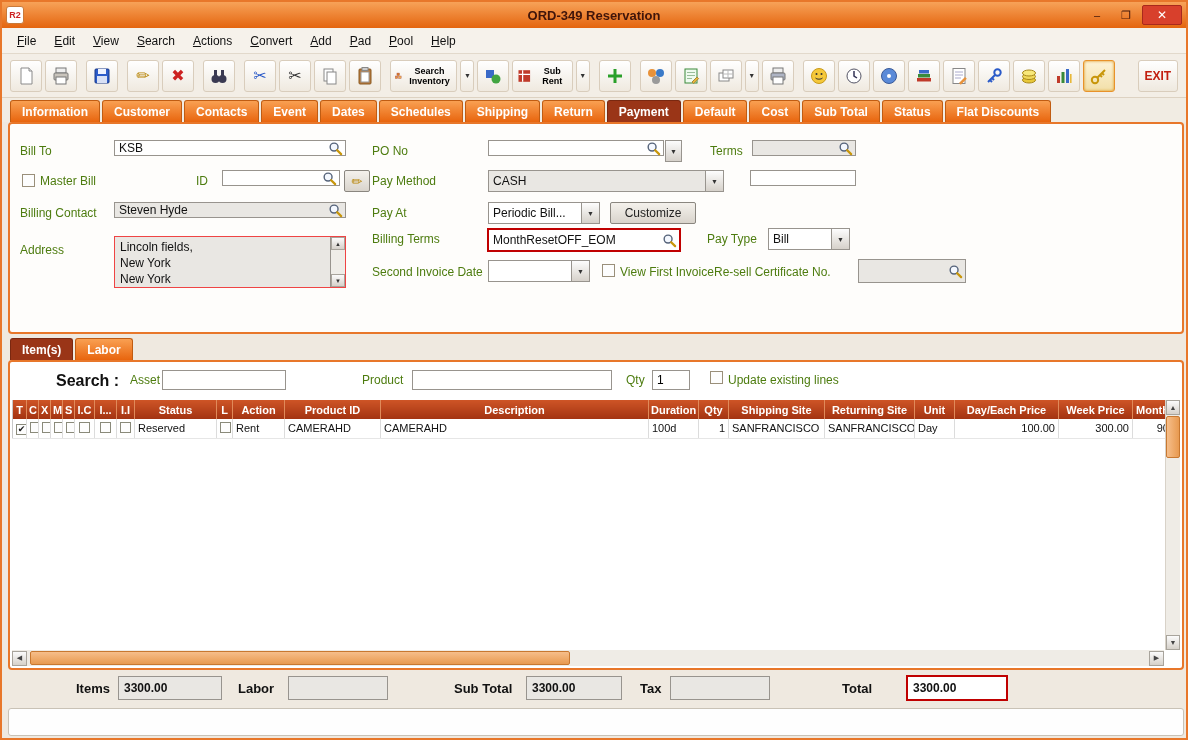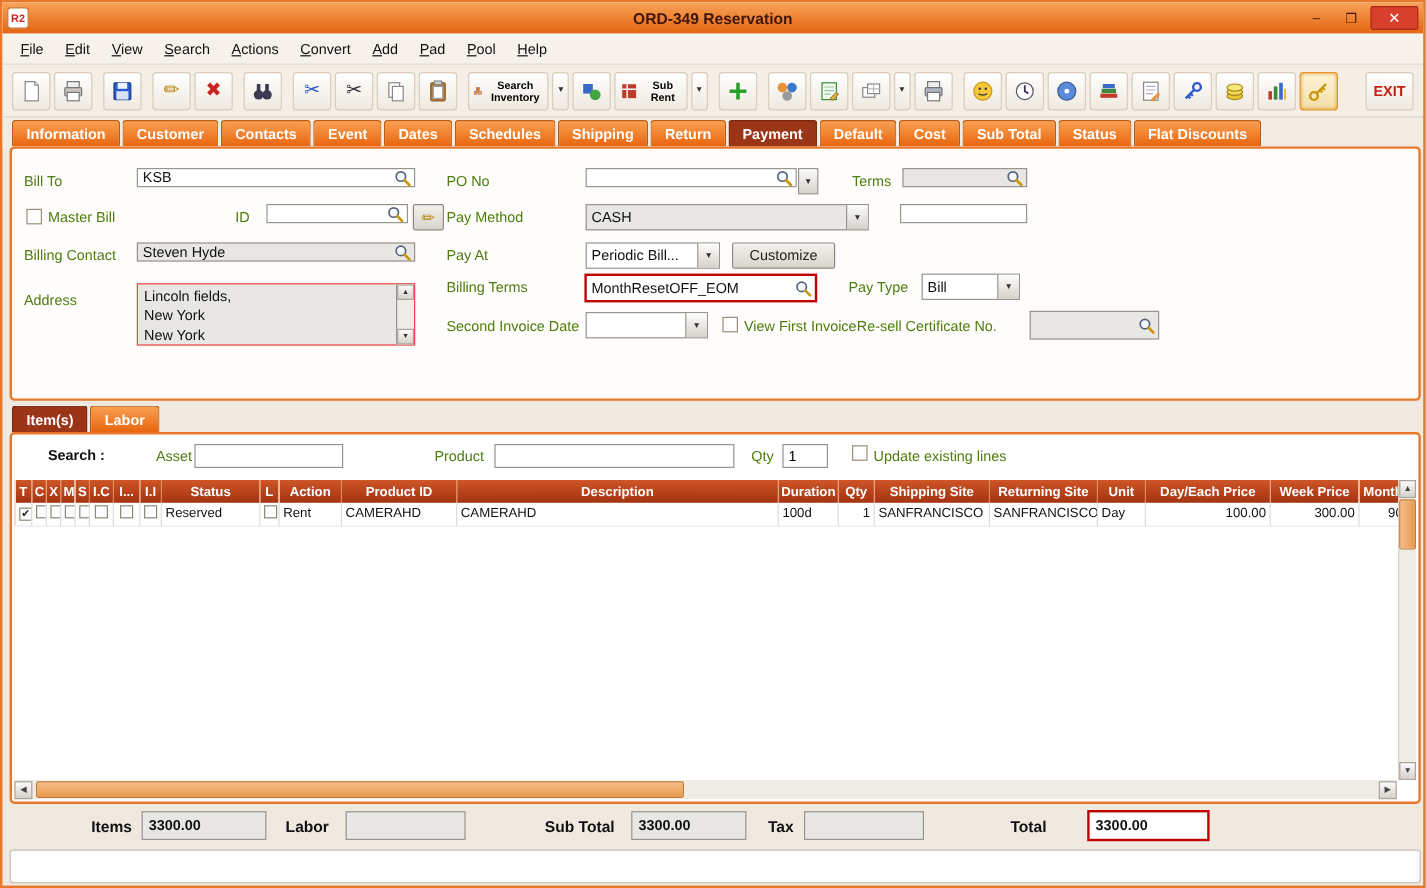--- a/index.html
+++ b/index.html
@@ -469,21 +469,21 @@
         </button>
     </div>
   </div>
 
   <div class="subtabbar">
     <div class="tab active">Item(s)</div>
     <div class="tab">Labor</div>
   </div>
 
   <div class="items">
-    <span class="blbl" style="left:30px;top:10px;font-size:12px">Search :</span>
+    <span class="blbl" style="left:46px;top:10px;font-size:16px">Search :</span>
     <span class="lbl" style="left:120px;top:11px">Asset</span>
     <input class="sinput" style="left: 152px; top: 8px; width: 124px;" value="">
     <span class="lbl" style="left:352px;top:11px">Product</span>
     <input class="sinput" style="left: 402px; top: 8px; width: 200px;" value="">
     <span class="lbl" style="left:616px;top:11px">Qty</span>
     <input class="sinput" style="left: 642px; top: 8px; width: 38px;" value="1">
     <span class="cb" style="left:700px;top:9px"></span>
     <span class="lbl" style="left:718px;top:11px">Update existing lines</span>
 
     <div class="gridwrap">

